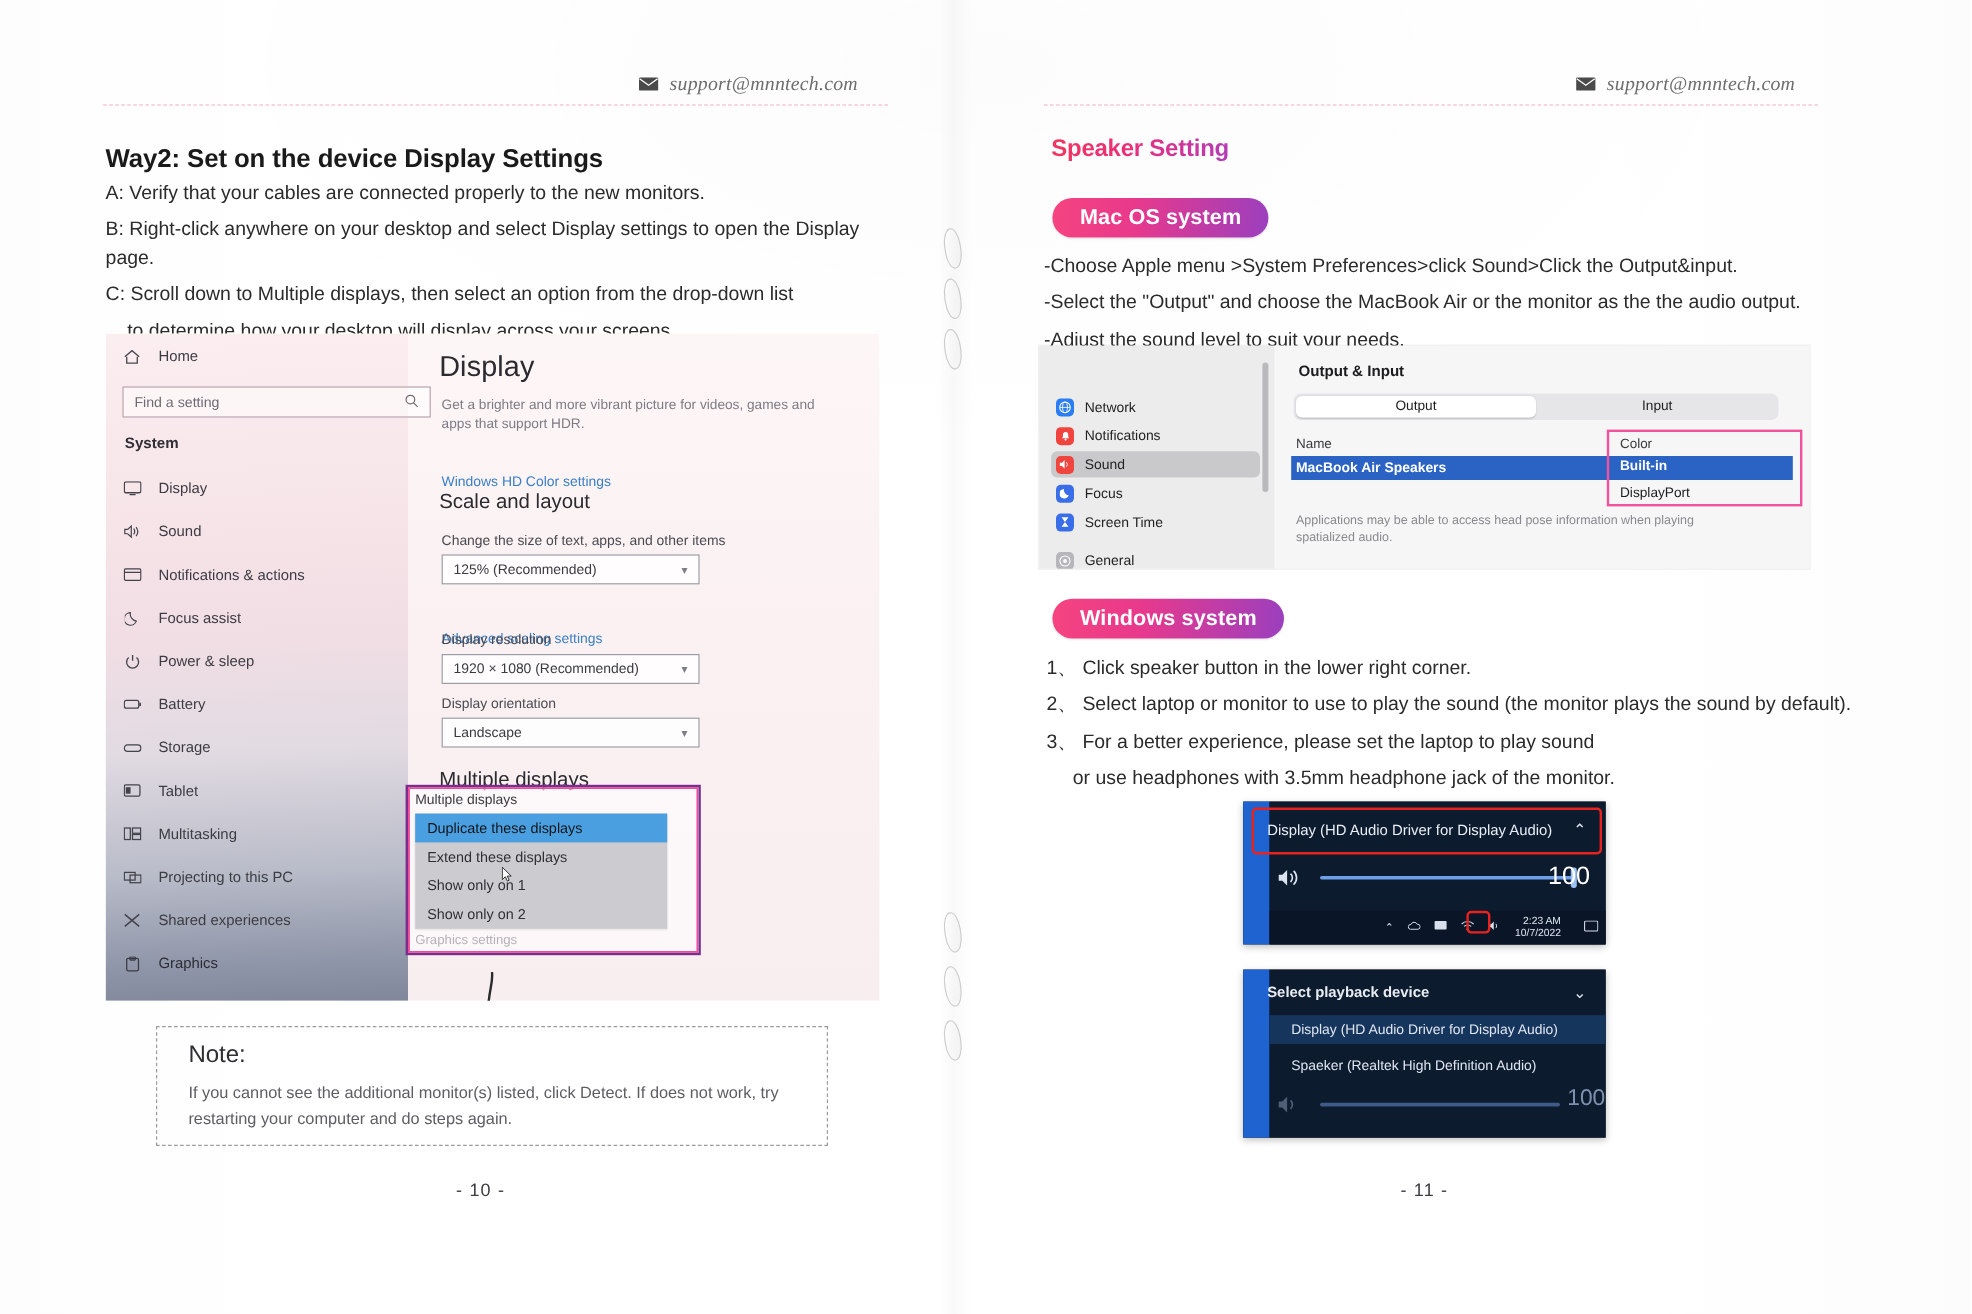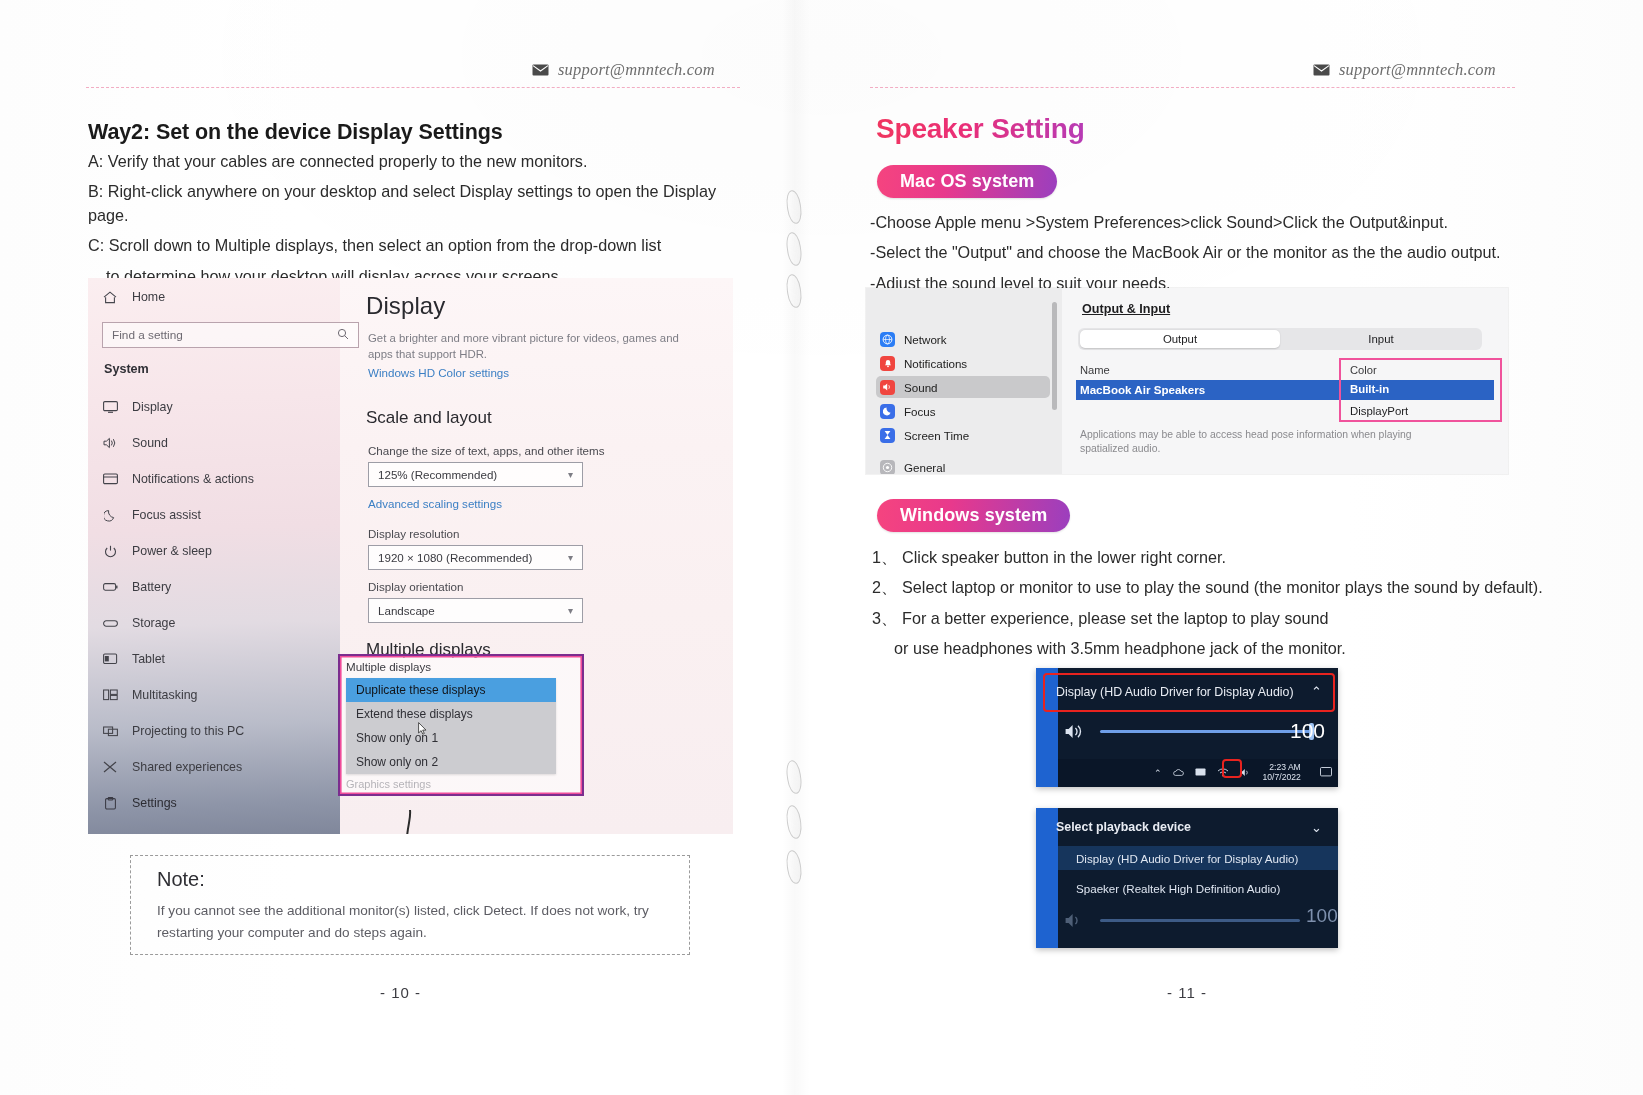--- a/index.html
+++ b/index.html
@@ -93,21 +93,21 @@
   }
 
   .wr-title{
     position:absolute; left:26px; top:14px; font-size:24px; color:#2a2a2f;
     font-weight:normal; letter-spacing:.1px;
   }
   .wr-desc{
     position:absolute; left:28px; top:52px; width:338px;
     font-size:11.4px; color:#7d7d85; line-height:1.42;
   }
-  .wr-link{ position:absolute; font-size:11.6px; color:#3b7fc4; }
+  .wr-link{ position:absolute; font-size:11.6px; color:#3b7fc4;margin-top:29px; }
   .wr-h2{ position:absolute; left:26px; font-size:17px; color:#2a2a2f; }
   .wr-lbl{ position:absolute; left:28px; font-size:11.6px; color:#4a4a50; }
   .wr-combo{
     position:absolute; left:28px; width:215px; height:25px;
     border:1.1px solid #9d9da6; background:rgba(255,255,255,.82);
     display:flex; align-items:center; padding:0 9px;
     font-size:11.6px; color:#3a3a40;
   }
   .wr-combo .chev{ margin-left:auto; color:#7d7d85; font-size:10px; }
 
@@ -153,21 +153,21 @@
   .note-b{ position:absolute; left:26px; top:44px; width:512px;
            font-size:13.6px; color:#5d5d64; line-height:1.65; }
 
   .pagenum{
     position:absolute; font-size:15px; color:#3c3c42; letter-spacing:1px;
   }
 
   
   .r-h1{
     position:absolute; left:876px; top:113px;
-    font-size:28px; font-weight:bold;
+    font-size:20px; font-weight:bold;
     background:linear-gradient(92deg,#f0365f 0%, #ea2f78 42%, #b63bb6 100%);
     -webkit-background-clip:text; background-clip:text; color:transparent;
     letter-spacing:-.2px;
   }
   .pill{
     position:absolute; display:inline-flex; align-items:center; justify-content:center;
     height:33px; padding:0 23px; border-radius:17px;
     background:linear-gradient(95deg,#f5447f 0%, #e8398c 38%, #9b3fbe 100%);
     color:#fff; font-size:18px; font-weight:bold; letter-spacing:.1px;
     box-shadow:0 1px 2px rgba(0,0,0,.12);
@@ -195,21 +195,21 @@
   .mic{ width:15px; height:15px; border-radius:4px; display:flex; align-items:center;
         justify-content:center; color:#fff; font-size:9px; flex:none;}
   .mac-scroll{
     position:absolute; left:186px; top:14px; width:5px; height:108px;
     background:#b9b9bb; border-radius:3px;
   }
   .mac-main{
     position:absolute; left:196px; top:0; right:0; height:100%;
     background:#f6f6f7;
   }
-  .mac-title{ position:absolute; left:20px; top:14px; font-size:12.6px; font-weight:bold; color:#1d1d1f;text-decoration:underline;}
+  .mac-title{ position:absolute; left:20px; top:14px; font-size:12.6px; font-weight:bold; color:#1d1d1f;}
   .seg{
     position:absolute; left:16px; top:40px; width:404px; height:22px;
     background:#e6e6e8; border-radius:6px;
   }
   .seg-a{
     position:absolute; left:2px; top:2px; width:200px; height:18px;
     background:#fff; border-radius:5px; box-shadow:0 .5px 1.5px rgba(0,0,0,.15);
     display:flex; align-items:center; justify-content:center;
     font-size:11.4px; color:#1d1d1f;
   }
@@ -430,21 +430,21 @@
       </span>
       <span>Shared experiences</span>
     </div>
     <div class="wl-row" style="top:518px; color:#2c2c33">
       <span class="wl-icon">
         <svg width="13" height="13" viewBox="0 0 13 13">
             <rect x="1.6" y="1.6" width="9.8" height="10.4" rx="1.2" stroke="#3a3a44" stroke-width="1.05" fill="none"></rect>
             <rect x="4.2" y="0.4" width="4.6" height="2.6" rx="0.8" stroke="#3a3a44" stroke-width="1.05" fill="none"></rect>
           </svg>
       </span>
-      <span>Settings</span>
+      <span>Graphics</span>
     </div>
 
     <div style="position:absolute; left:252px; top:0; right:0; bottom:0;">
       <div class="wr-title">Display</div>
       <div class="wr-desc">Get a brighter and more vibrant picture for videos, games and apps that support HDR.</div>
       <div class="wr-link" style="left:28px; top:88px;">Windows HD Color settings</div>
 
       <div class="wr-h2" style="top:130px">Scale and layout</div>
       <div class="wr-lbl" style="top:166px">Change the size of text, apps, and other items</div>
       <div class="wr-combo" style="top:184px">

